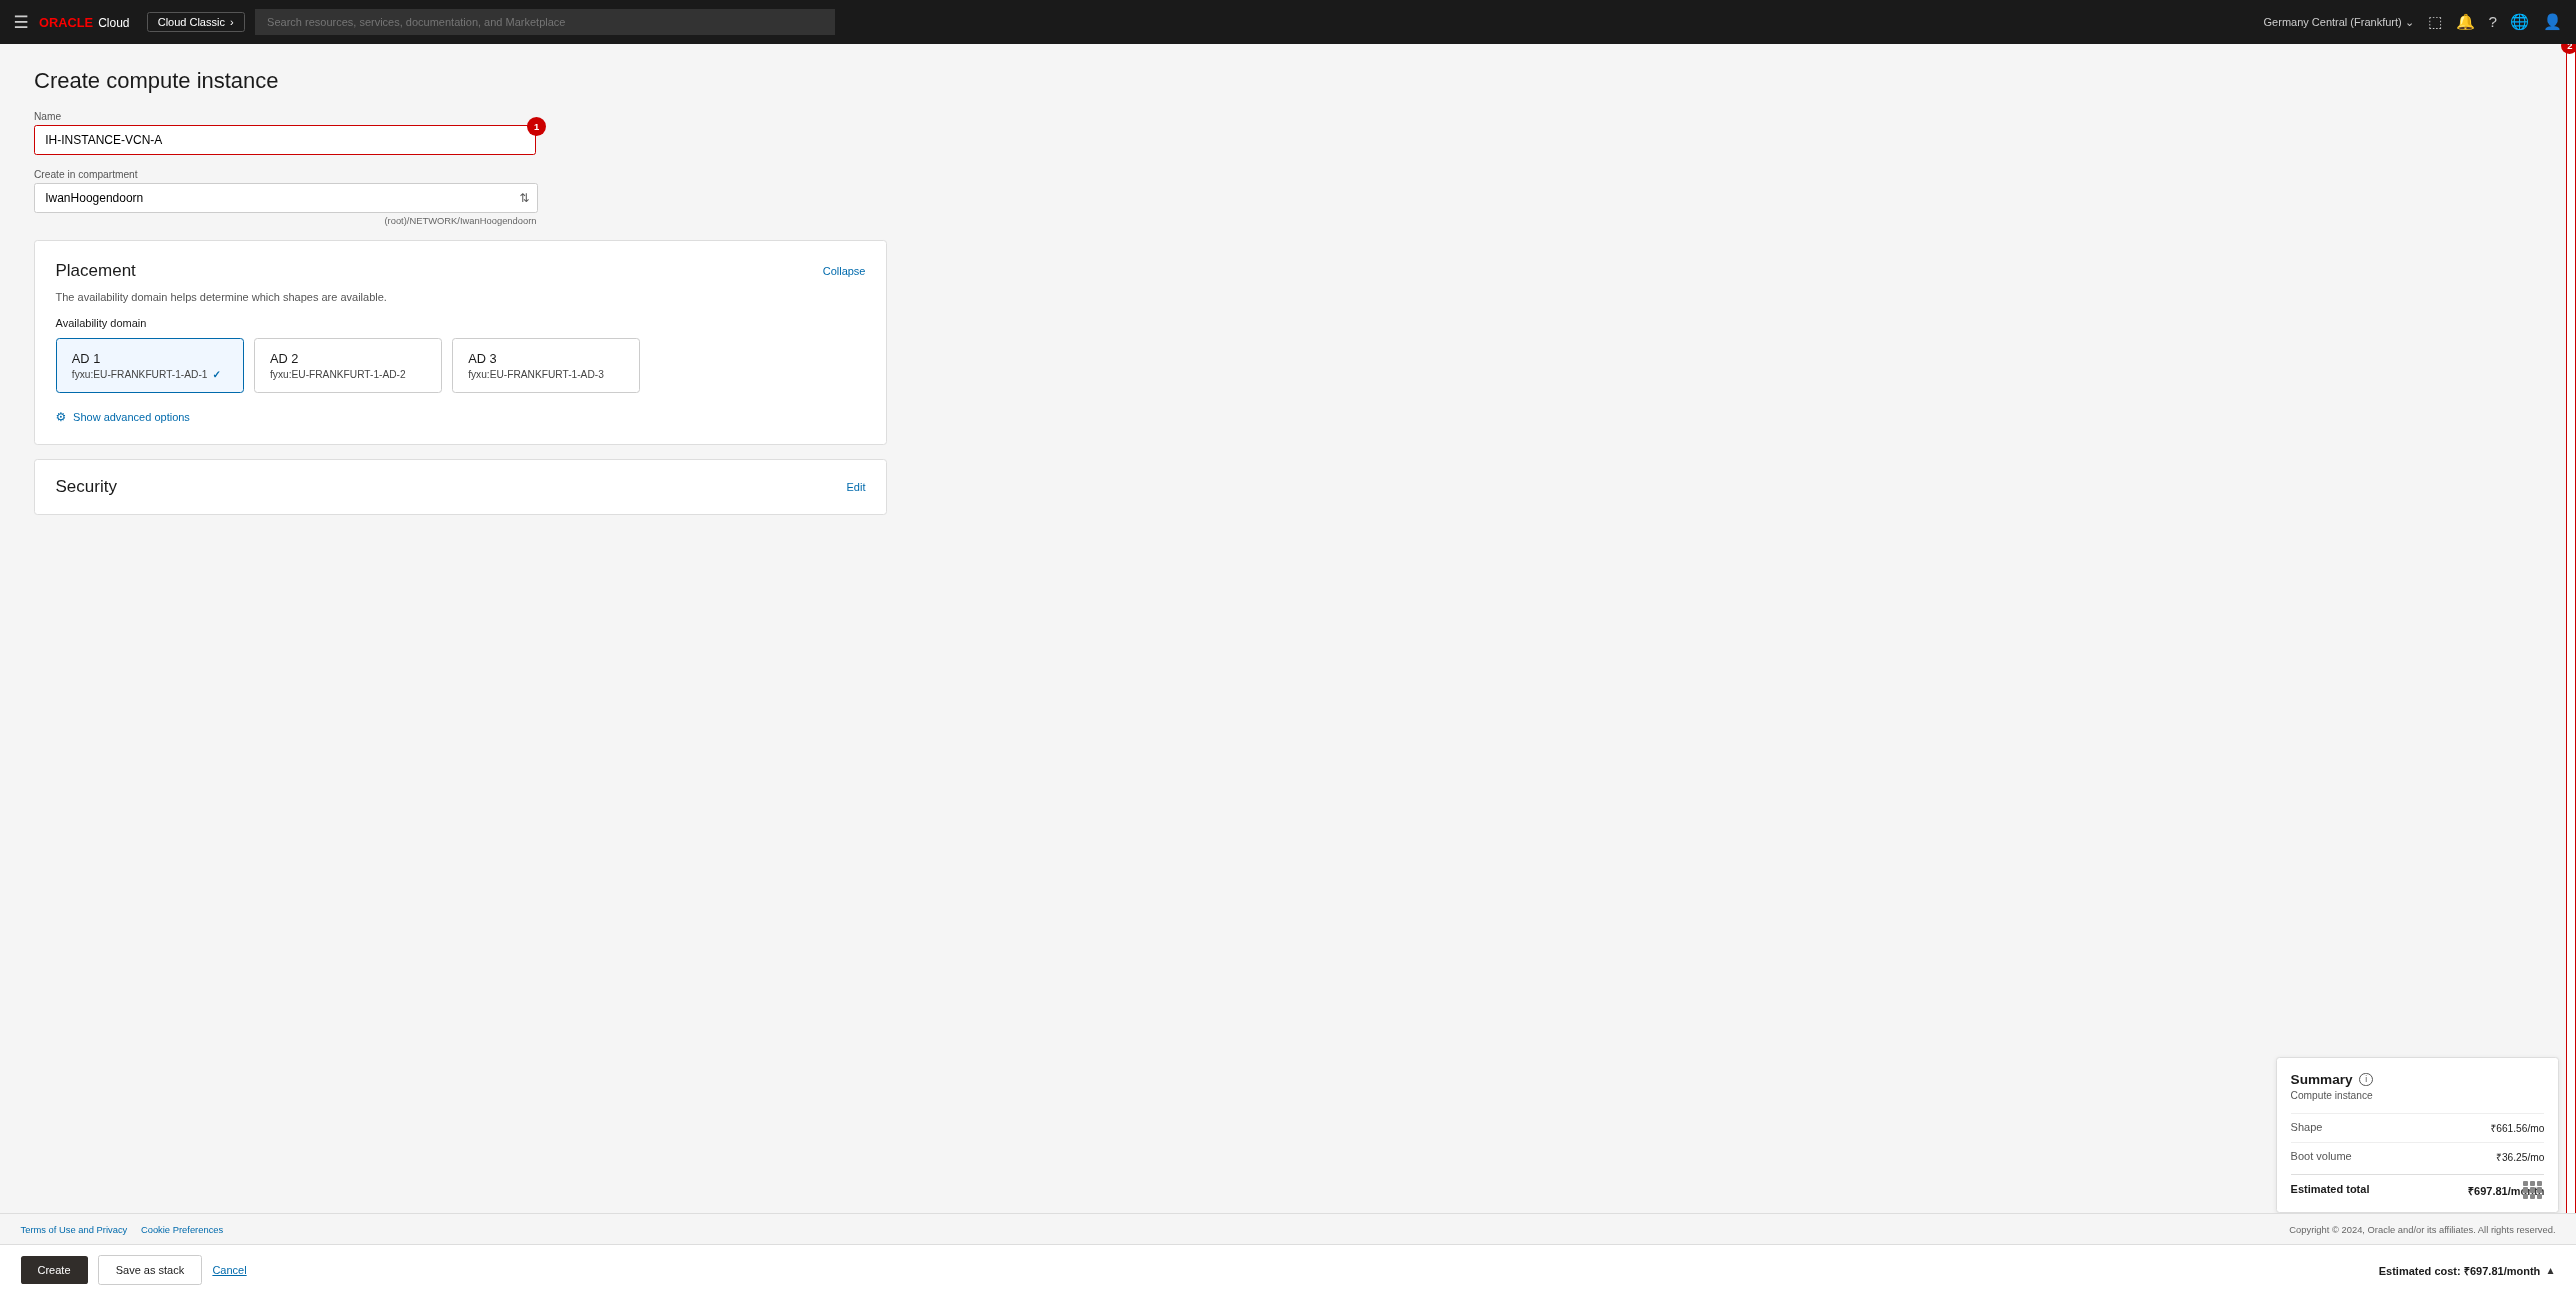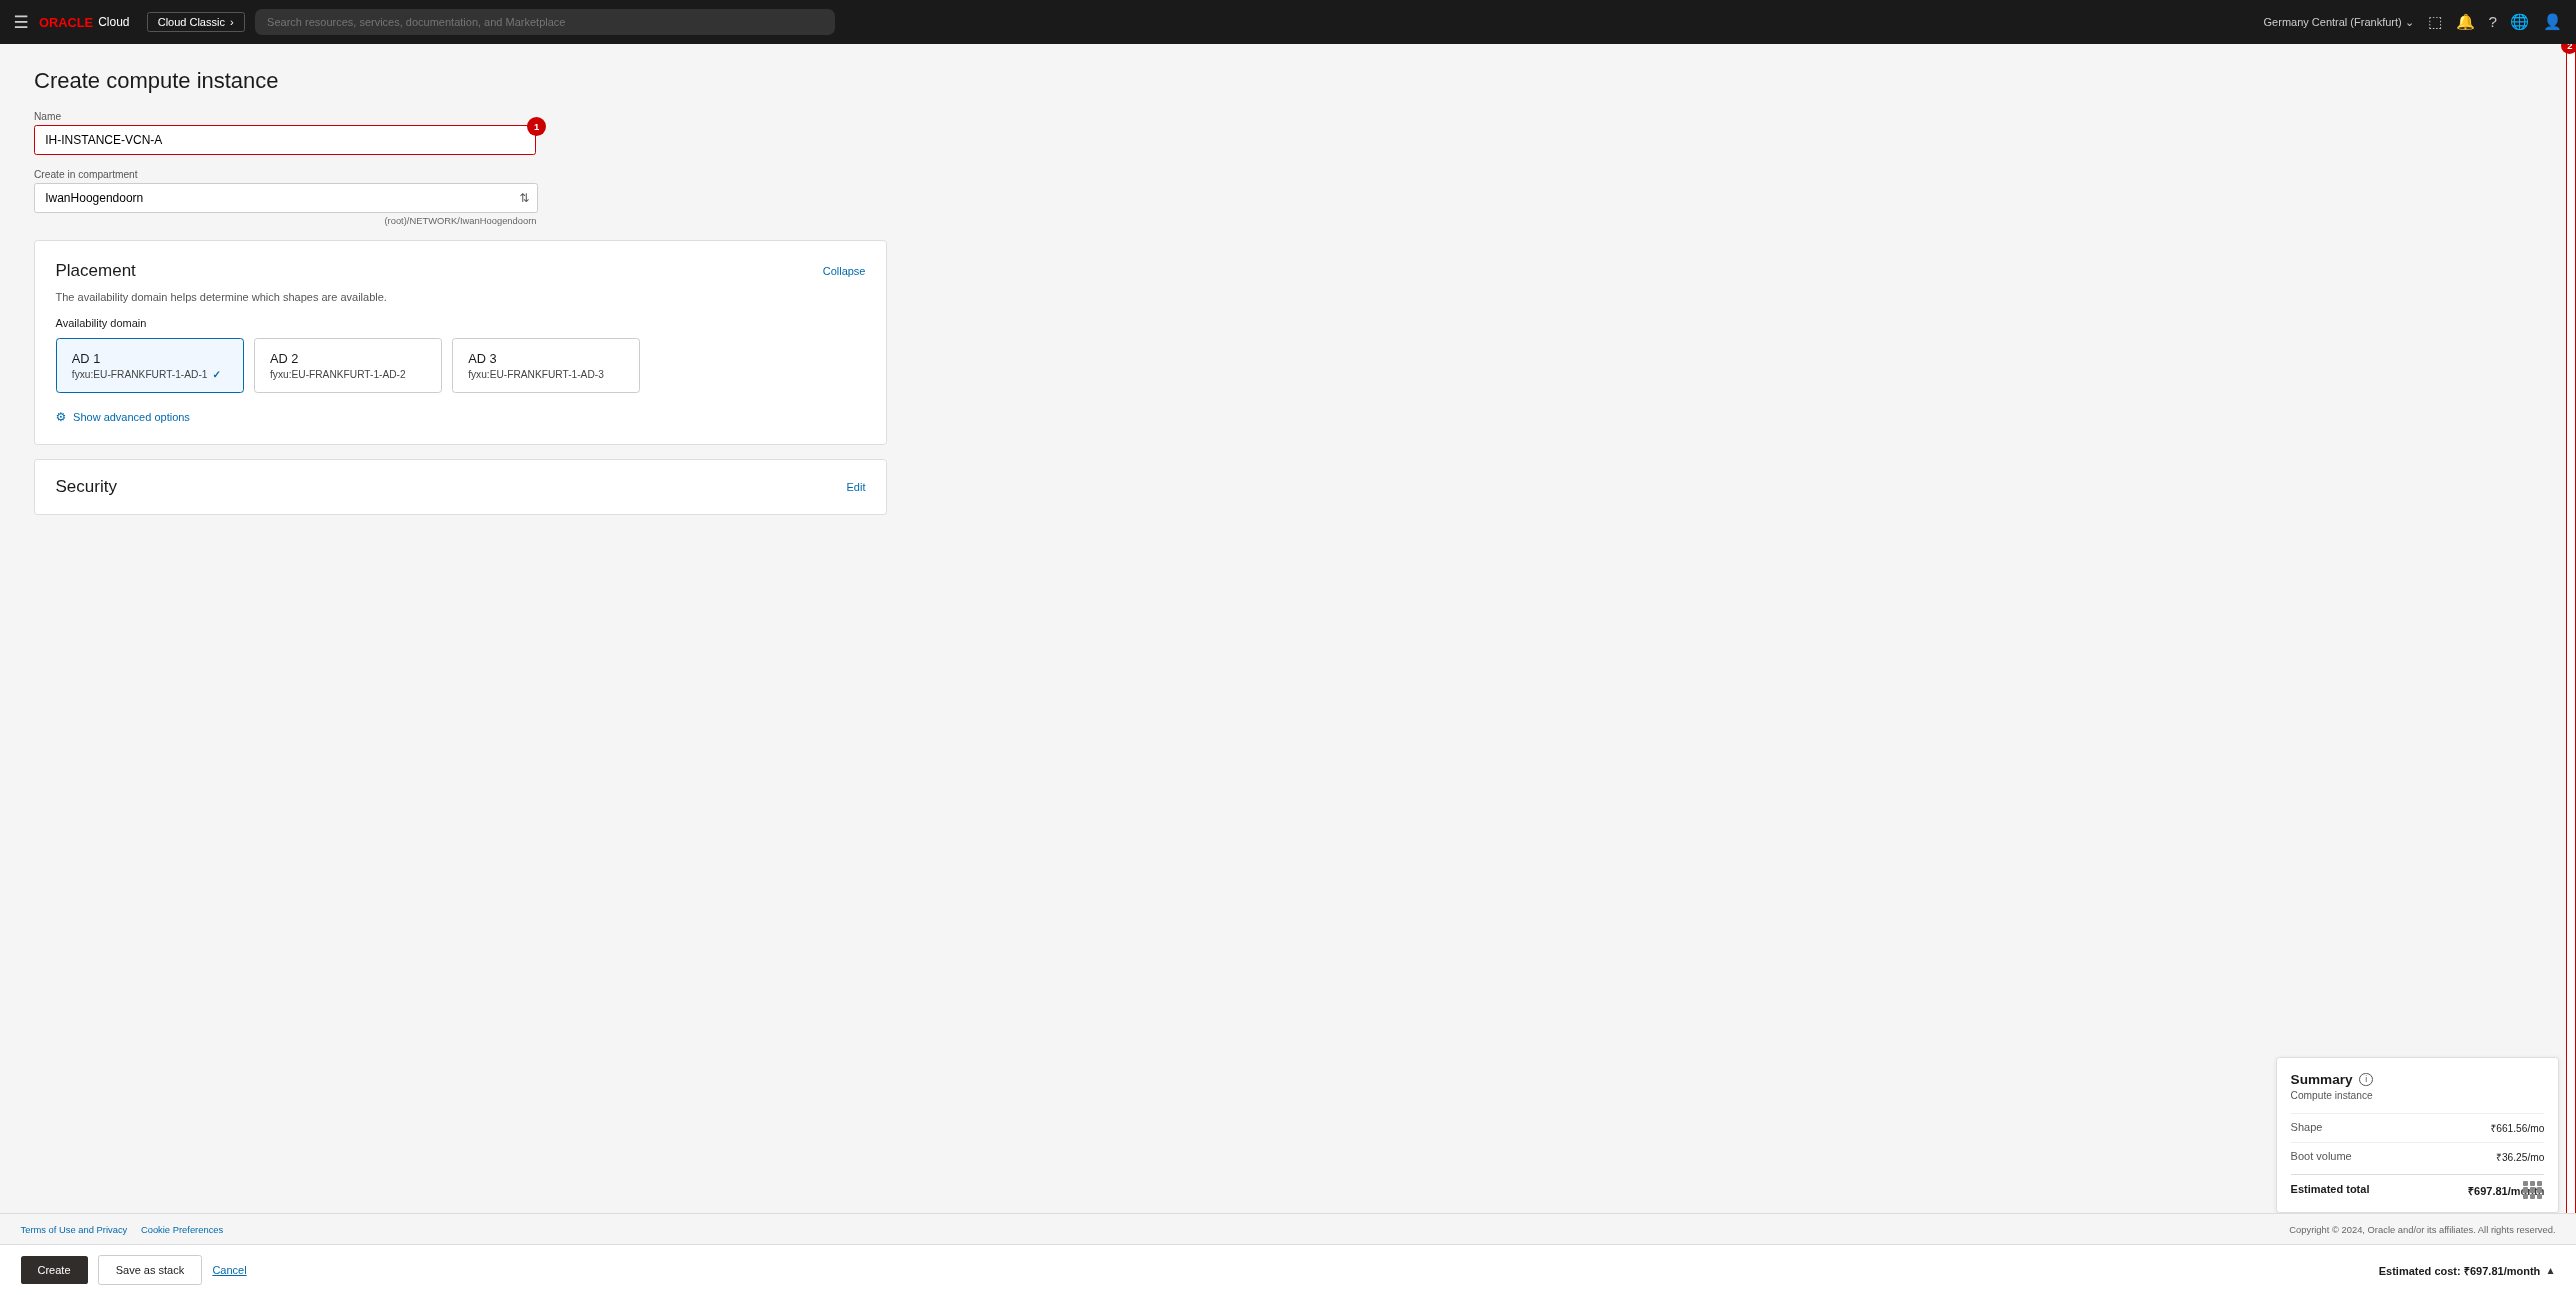--- a/index.html
+++ b/index.html
@@ -11,41 +11,41 @@
       color: #fff;
       height: 44px;
       display: flex;
       align-items: center;
       padding: 0 13.6px;
       gap: 10.2px;
       position: relative;
       z-index: 100;
     }
     .topnav-menu-icon { font-size: 17px; cursor: pointer; color: #ccc; }
-    .topnav-logo { display: flex; align-items: flex-start; gap: 5.1px; margin-right: 6.8px; }
+    .topnav-logo { display: flex; align-items: flex-end; gap: 5.1px; margin-right: 6.8px; }
     .topnav-logo-text { color: #fff; font-size: 12px; font-weight: 400; }
     .topnav-logo-oracle { color: #f80000; font-weight: 700; font-size: 12.8px; }
     .topnav-cloud-classic-btn {
       border: 0.9px solid #555;
       background: transparent;
       color: #fff;
       padding: 3.4px 10.2px;
       border-radius: 2.6px;
       cursor: pointer;
       font-size: 11px;
       display: flex;
       align-items: center;
       gap: 5.1px;
     }
     .topnav-search {
       flex: 1;
       max-width: 580px;
       background: #333;
       border: none;
-      border-radius: 7px;
+      border-radius: 0;
       padding: 6.8px 12px;
       color: #ccc;
       font-size: 11px;
       outline: none;
     }
     .topnav-right {
       margin-left: auto;
       display: flex;
       align-items: center;
       gap: 13.6px;

